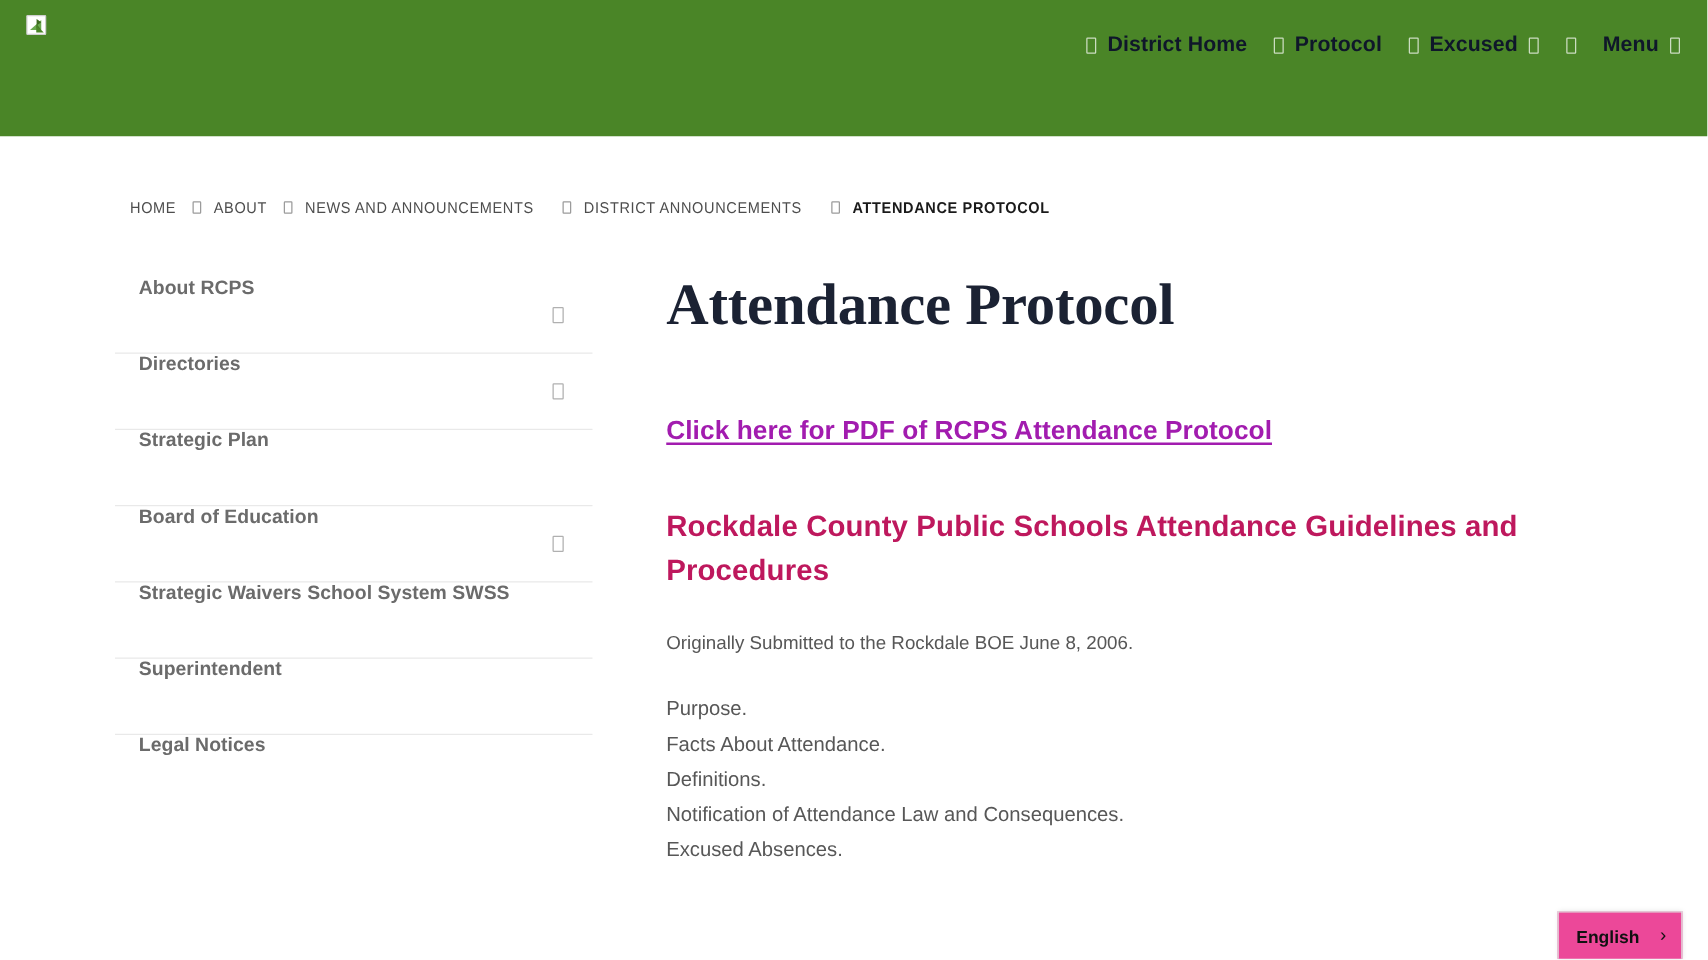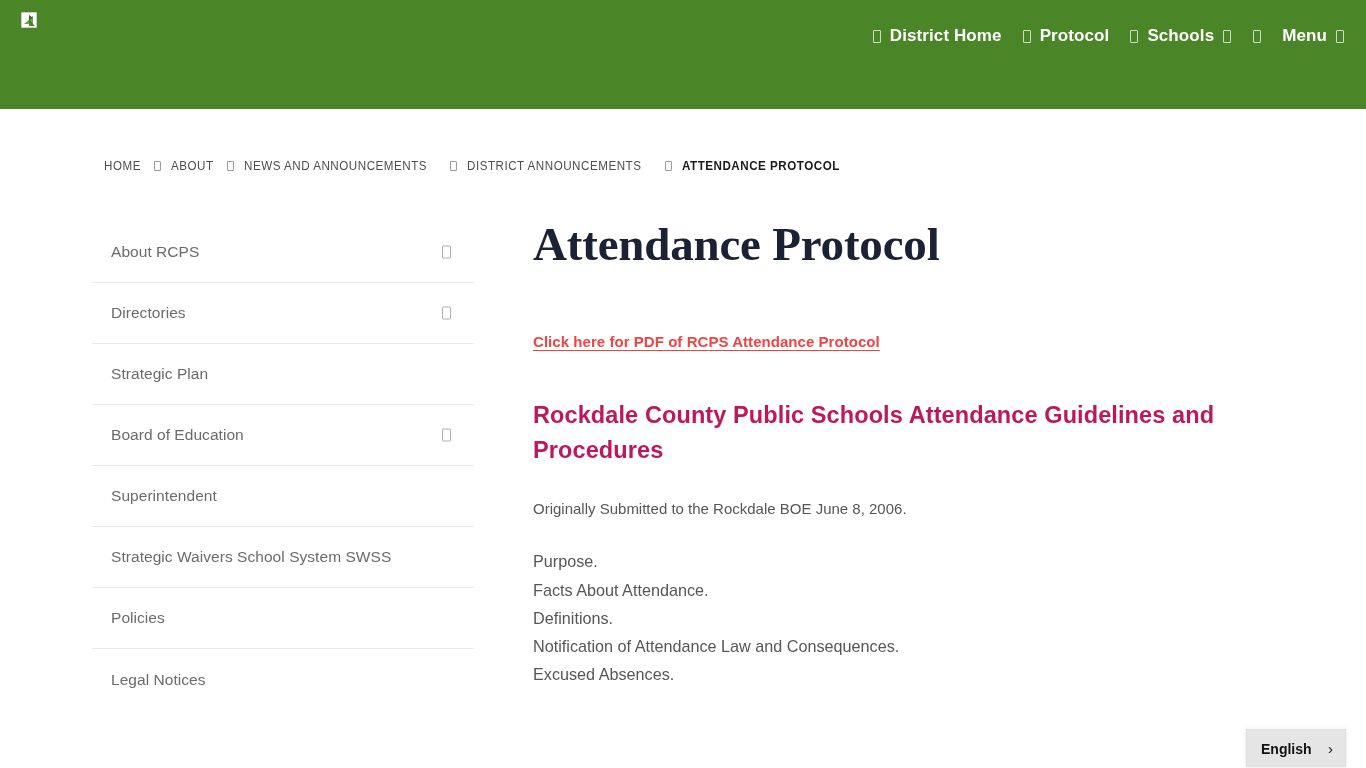--- a/index.html
+++ b/index.html
@@ -49,21 +49,21 @@
   #header-nav {
     position: absolute;
     right: 22px; top: 22px;
     display: flex;
     align-items: center;
     height: 28px;
   }
   .nav-item {
     display: flex;
     align-items: center;
-    color: #ffffff;
+    color: #0f172a;
     font-size: 17px;
     font-weight: bold;
     white-space: nowrap;
     letter-spacing: 0.1px;
     margin-left: 21px;
     cursor: pointer;
   }
   .nav-item:first-child { margin-left: 0; }
   .tofu {
     display: inline-block;
@@ -122,22 +122,23 @@
   #sidebar {
     position: absolute;
     left: 92px; top: 113px;
     width: 382px;
   }
   .side-item {
     position: relative;
     height: 61px;
     border-bottom: 1px solid #e9e9e9;
     display: flex;
-    align-items: center;
-    cursor: pointer;
+    align-items: flex-start;
+    cursor: pointer;
+    font-weight: bold;
   }
   .side-item:last-child { border-bottom: none; }
   .side-label {
     color: #6b6b6b;
     font-size: 15.5px;
     padding-left: 19px;
     letter-spacing: 0.05px;
   }
   .side-chev {
     position: absolute;
@@ -160,23 +161,23 @@
     font-size: 47px;
     font-weight: bold;
     color: #1b2233;
     line-height: 1.08;
     margin: 0;
     letter-spacing: -0.2px;
   }
   #pdf-link {
     display: inline-block;
     margin-top: 63px;
-    font-size: 15px;
-    font-weight: bold;
-    color: #ef4444;
+    font-size: 21px;
+    font-weight: bold;
+    color: #a21caf;
     text-decoration: underline;
     text-underline-offset: 3px;
     letter-spacing: 0.05px;
     cursor: pointer;
   }
   #section-heading {
     margin: 47px 0 0 0;
     font-family: "Liberation Sans Narrow", "Liberation Sans", sans-serif;
     font-size: 23.5px;
     font-weight: bold;
@@ -205,21 +206,21 @@
     font-size: 16.2px;
     color: #575757;
     line-height: 1.74;
   }
 
   
   #lang-widget {
     position: absolute;
     left: 1246px; top: 729px;
     width: 100px; height: 38px;
-    background: #e5e5e5;
+    background: #ec4899;
     border: 1px solid #e0e0e0;
     border-bottom: none;
     box-shadow: 0 0 4px rgba(0,0,0,0.10);
     display: flex;
     align-items: center;
     justify-content: space-between;
     padding: 0 12px 0 14px;
     cursor: pointer;
   }
   #lang-label {
@@ -251,21 +252,21 @@
       <span>District Home</span>
     </div>
 
     <div class="nav-item">
       <span class="tofu lead"></span>
       <span>Protocol</span>
     </div>
 
     <div class="nav-item">
       <span class="tofu lead"></span>
-      <span>Schools</span>
+      <span>Excused</span>
       <span class="tofu trail"></span>
     </div>
 
     <div class="nav-icon-only">
       <span class="tofu"></span>
     </div>
 
     <div class="nav-item">
       <span>Menu</span>
       <span class="tofu trail"></span>
@@ -304,30 +305,27 @@
       <span class="side-label">Strategic Plan</span>
     </div>
 
 
     <div class="side-item">
       <span class="side-label">Board of Education</span>
       <span class="side-chev"></span>
     </div>
 
     <div class="side-item">
+      <span class="side-label">Strategic Waivers School System SWSS</span>
+    </div>
+
+    <div class="side-item">
       <span class="side-label">Superintendent</span>
     </div>
 
-    <div class="side-item">
-      <span class="side-label">Strategic Waivers School System SWSS</span>
-    </div>
-
-    <div class="side-item">
-      <span class="side-label">Policies</span>
-    </div>
 
     <div class="side-item">
       <span class="side-label">Legal Notices</span>
     </div>
 
   </nav>
 
   <main id="main">
 
     <h1 id="page-title">Attendance Protocol</h1>

